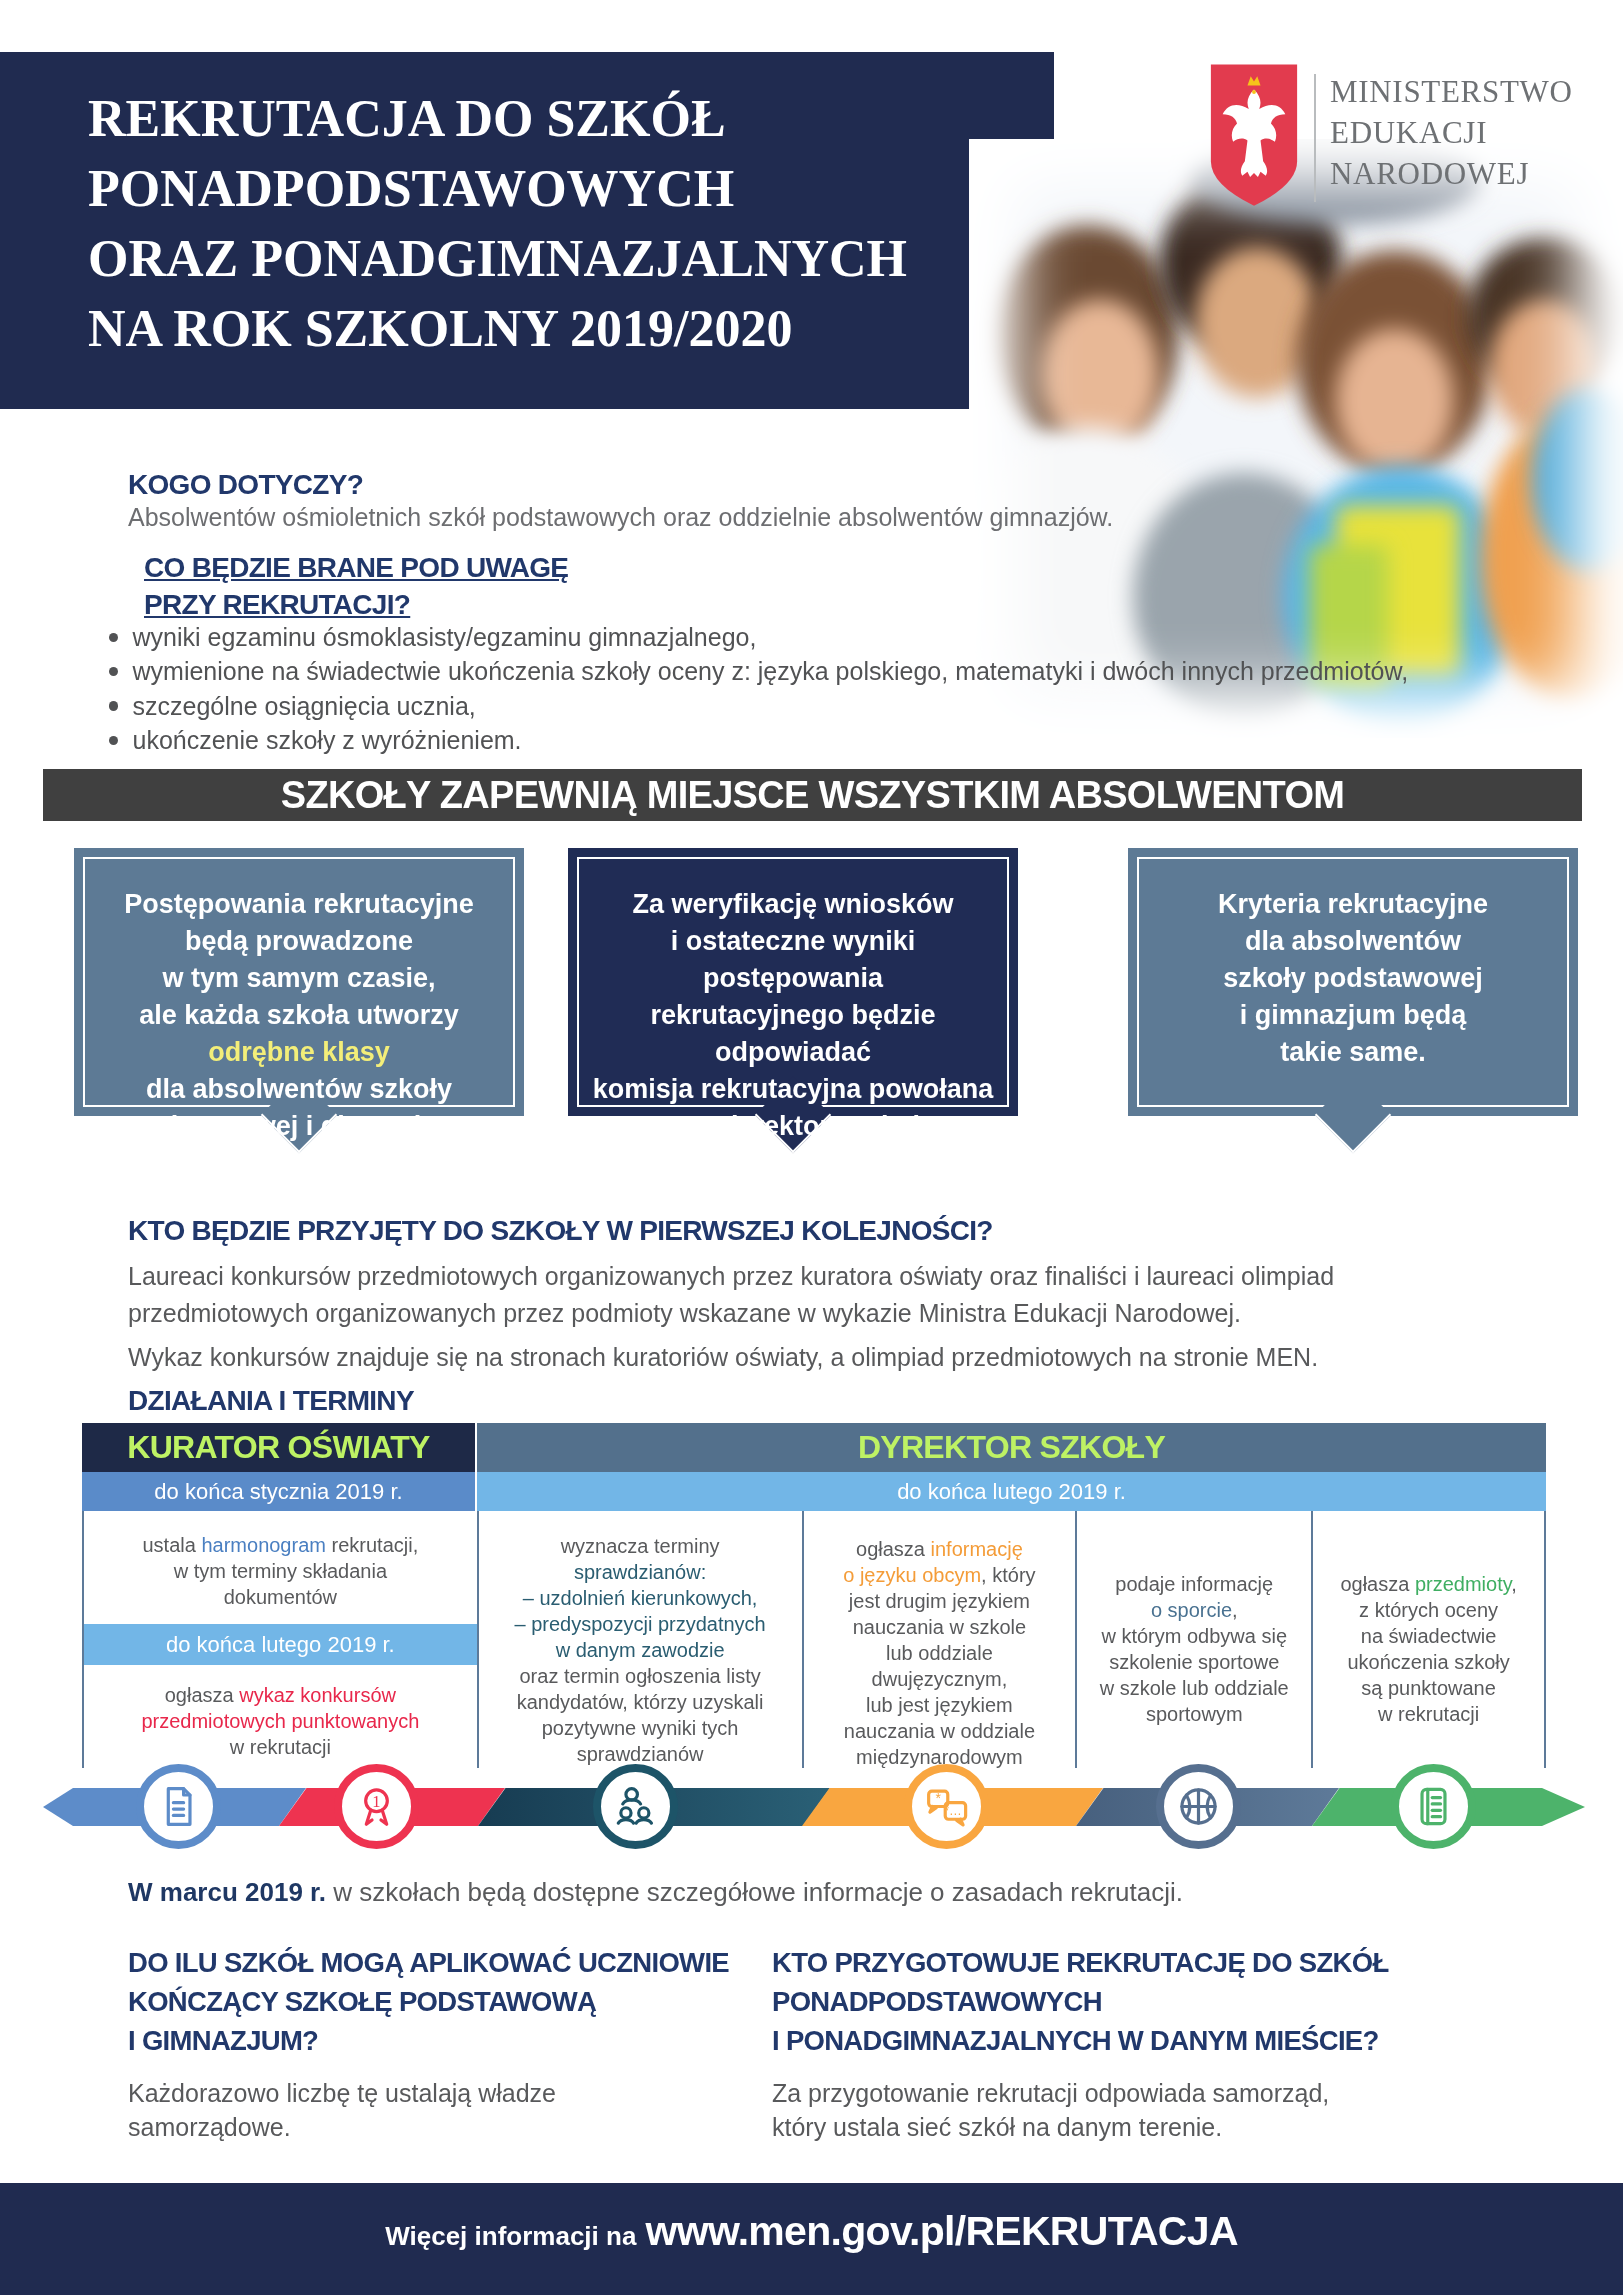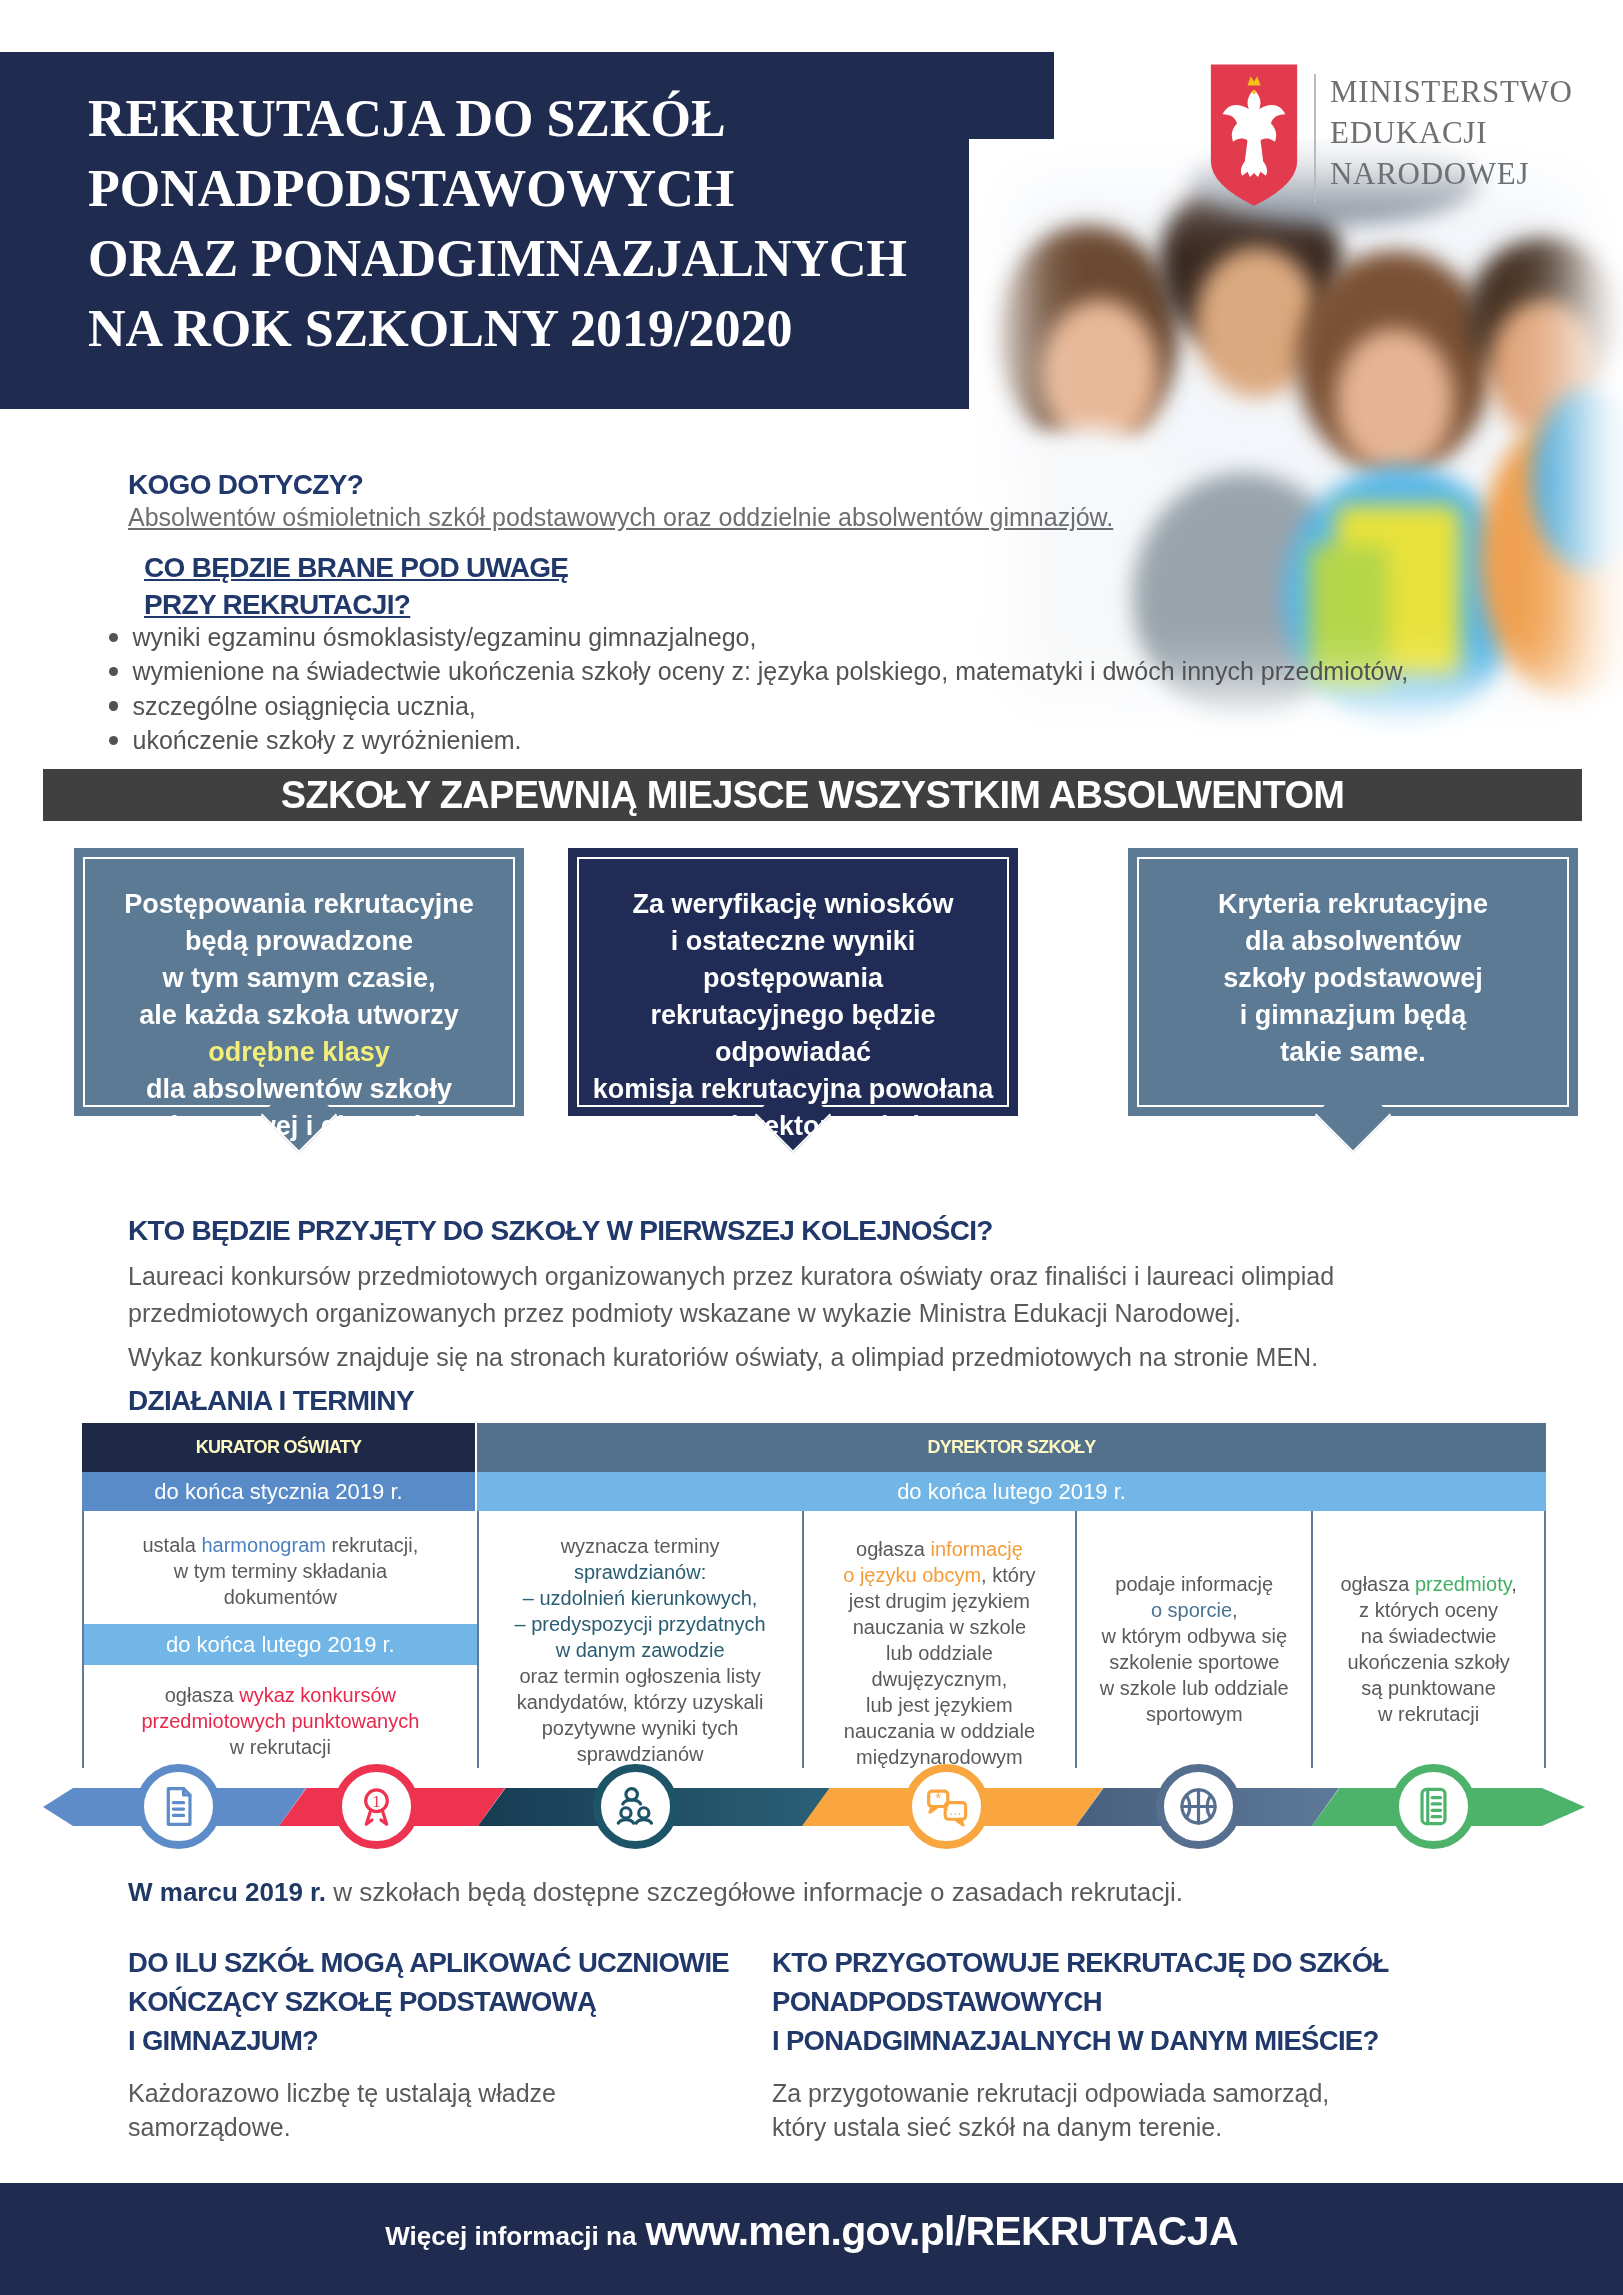--- a/index.html
+++ b/index.html
@@ -17,21 +17,21 @@
   .logo-divider{position:absolute;left:106px;top:11.8px;width:2px;height:128px;background:#b9bcbe;}
   .logo-text{position:absolute;left:122px;top:9.2px;font-family:"Liberation Serif",serif;
       font-size:31px;line-height:41px;color:#6e7174;white-space:pre-line;letter-spacing:0.7px;}
   .photo-wrap{left:969px;top:139px;width:655px;height:599px;}
   .photo-fade{left:969px;top:139px;width:655px;height:599px;
       box-shadow:inset 0 0 62px 49px #ffffff;}
 
   
   .sec-heading{font-weight:bold;color:#21386b;font-size:28px;letter-spacing:-0.7px;line-height:37px;white-space:pre-line;}
   .kogo-h{left:128px;top:466px;}
-  .kogo-t{left:128px;top:503px;font-size:25px;color:#6d6e71;text-decoration:underline;}
+  .kogo-t{left:128px;top:503px;font-size:25px;color:#6d6e71;}
   .cobedzie-h{left:144px;top:549px;text-decoration:underline;}
   .bullets{left:105px;top:621px;width:1427px;list-style:none;margin:0;padding:0;}
   .bullets li{position:relative;padding-left:27.5px;font-size:25px;line-height:33px;color:#515254;margin-bottom:1.3px;}
   .bullets li::before{content:"";position:absolute;left:3.9px;top:11.8px;width:9.2px;height:9.2px;border-radius:50%;background:#515254;}
 
   
   .banner{left:43px;top:769px;width:1539px;height:52px;background:#404040;
       display:flex;align-items:center;justify-content:center;}
   .banner span{color:#ffffff;font-weight:bold;font-size:38px;letter-spacing:-0.7px;}
 
@@ -50,21 +50,21 @@
 
   
   .prio-h{left:128px;top:1212px;}
   .prio-p1{left:128px;top:1258px;font-size:25px;line-height:37px;color:#58595b;white-space:pre-line;}
   .prio-p2{left:128px;top:1343px;font-size:25px;color:#58595b;}
   .dzialania-h{left:128px;top:1382px;}
 
   
   .tbl{left:82px;top:1423px;width:1464px;}
   .tbl-head{position:absolute;top:0;height:49px;display:flex;align-items:center;justify-content:center;
-      color:#fef9c3;font-weight:bold;font-size:18px;letter-spacing:-0.7px;}
+      color:#bef264;font-weight:bold;font-size:32px;letter-spacing:-0.7px;}
   .th1{left:0;width:393px;background:#1e2947;border-right:2.6px solid #ffffff;}
   .th2{left:395px;width:1069px;background:#53708c;}
   .tbl-date{position:absolute;top:49px;height:39px;display:flex;align-items:center;justify-content:center;
       color:#ffffff;font-size:22px;}
   .td1{left:0;width:393px;background:#5a8bc9;border-right:2.6px solid #ffffff;}
   .td2{left:395px;width:1069px;background:#72b6e7;}
   .tbl-body{position:absolute;top:88px;left:0;width:1464px;height:257px;display:flex;}
   .cell{position:relative;box-sizing:border-box;border-left:2px solid #5d7a99;
       font-size:20px;line-height:26px;color:#595a5c;text-align:center;}
   .cell:last-child{border-right:2px solid #5d7a99;}

